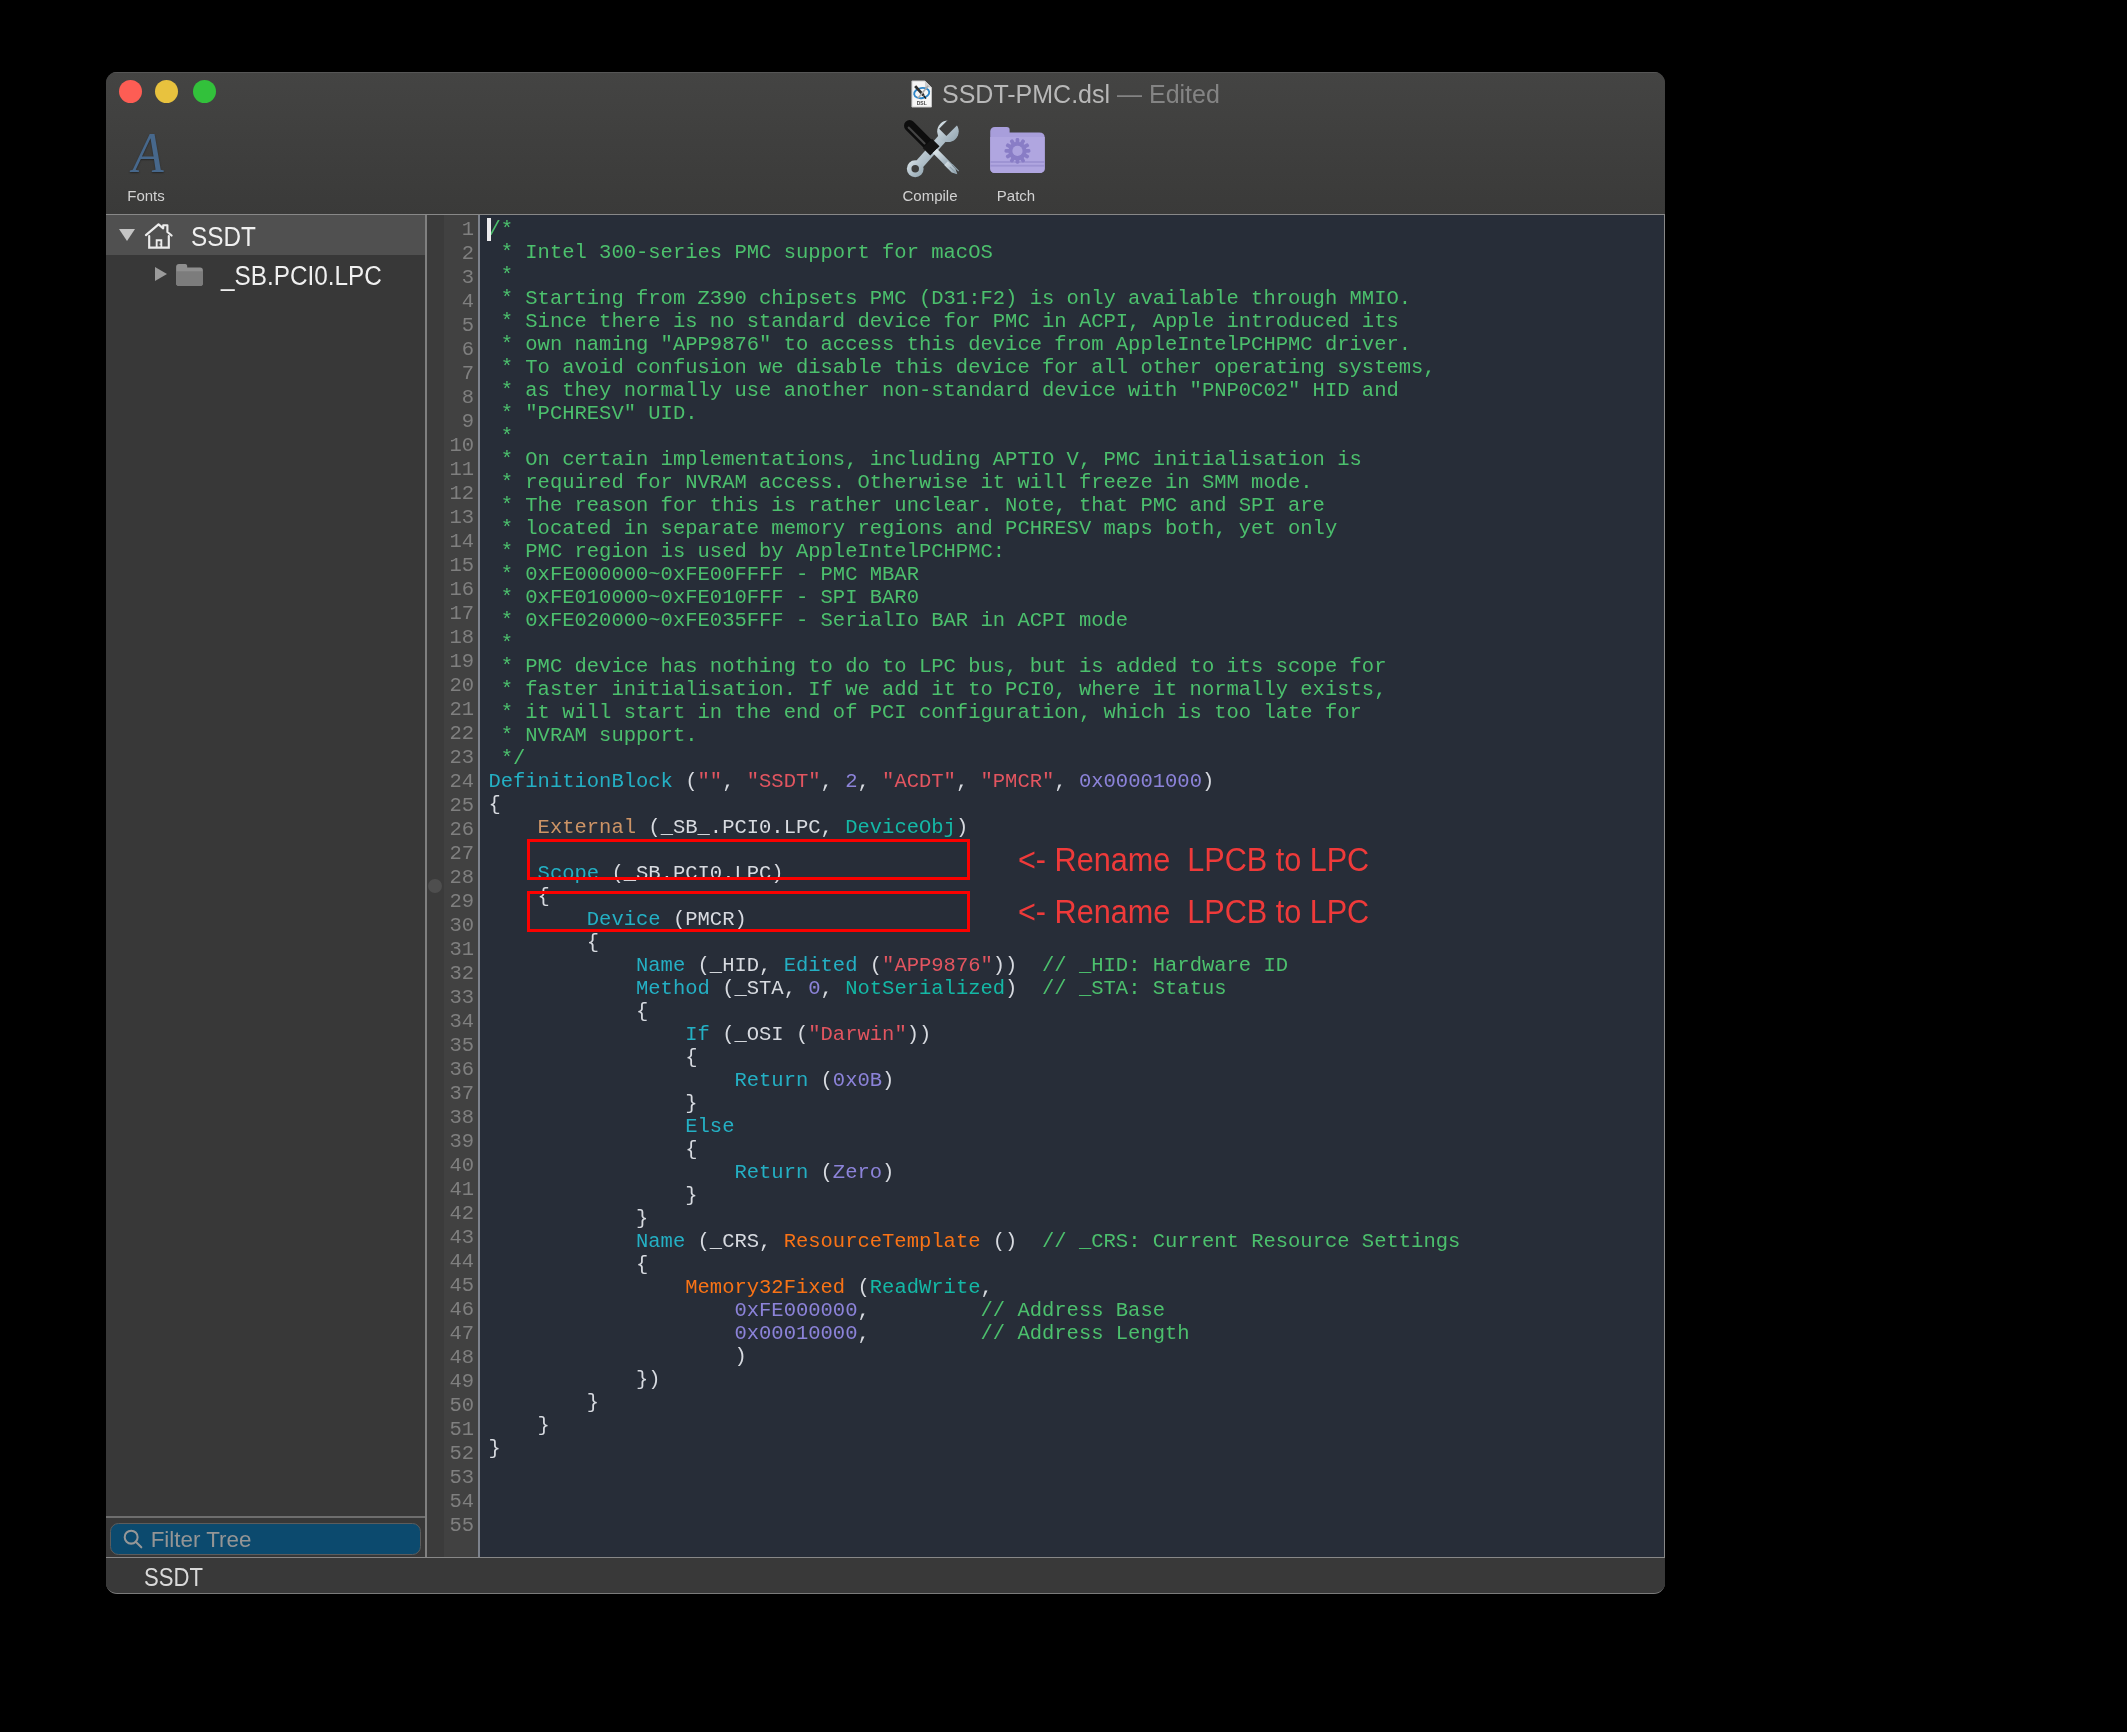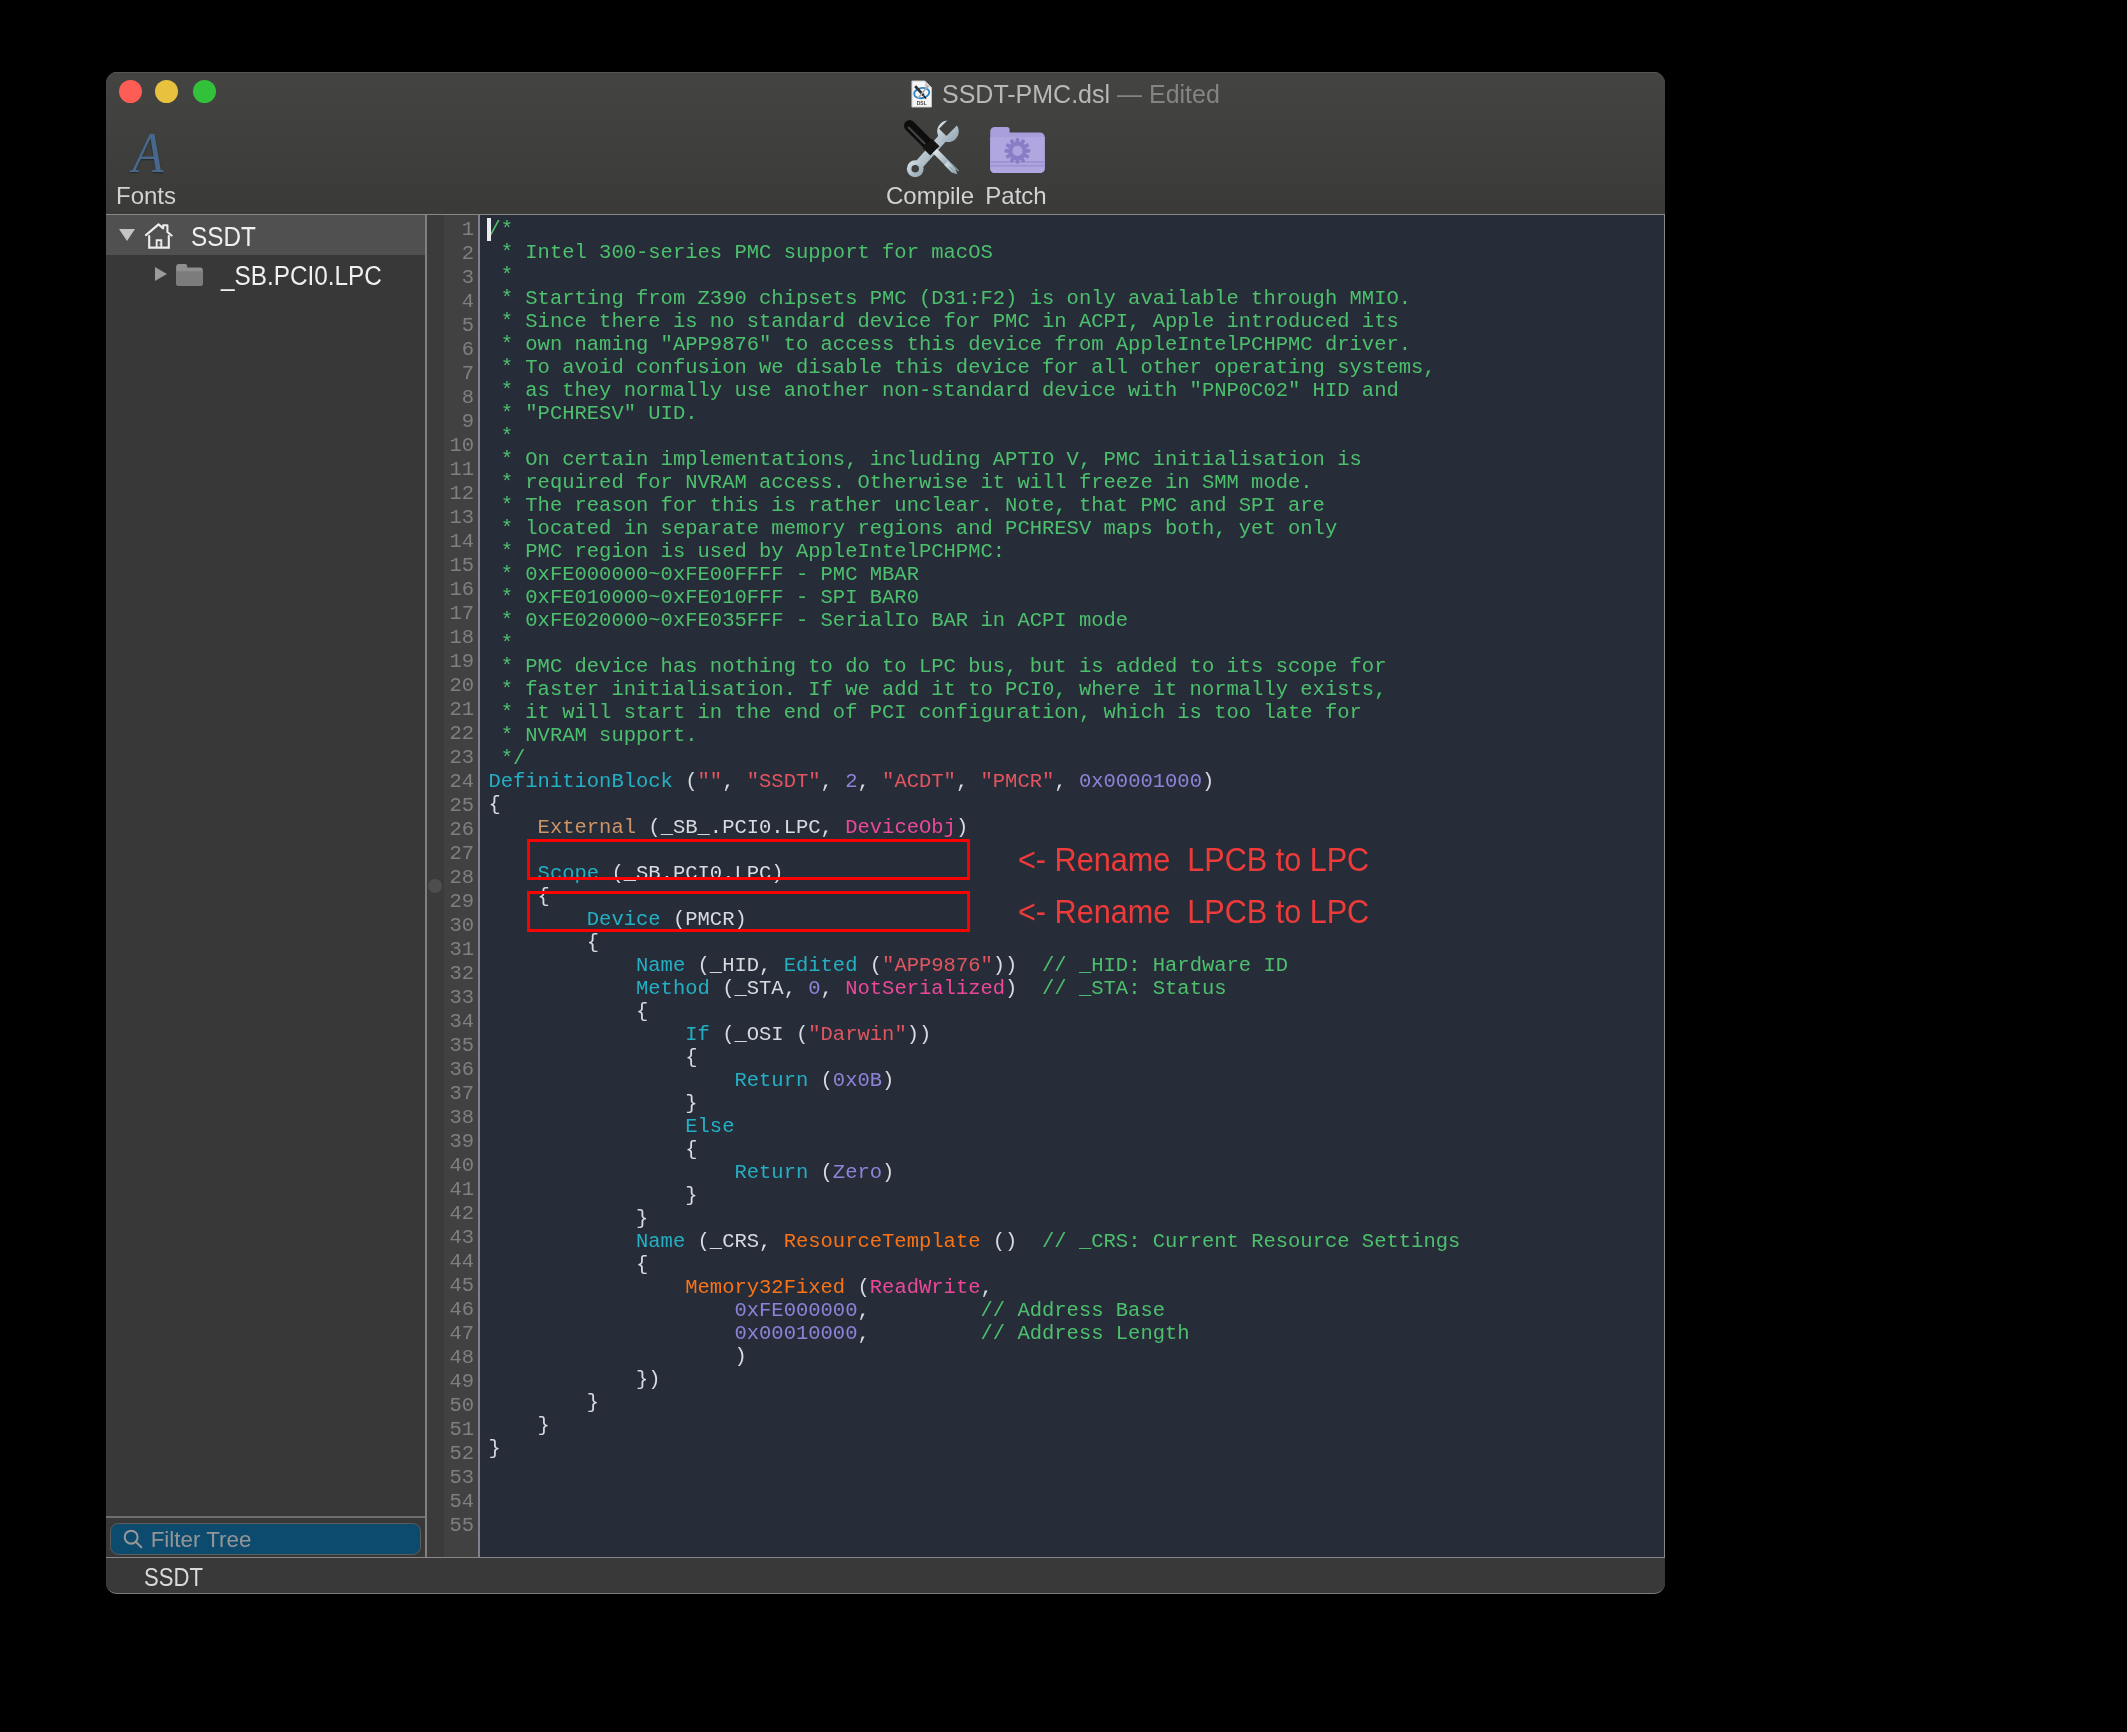--- a/index.html
+++ b/index.html
@@ -6,36 +6,36 @@
 *{box-sizing:border-box;}
 #win{position:absolute;left:106px;top:72px;width:1559px;height:1522px;border-radius:11.2px;background:#3c3c3c;overflow:hidden;font-family:"Liberation Sans",sans-serif;border-bottom:1.9px solid #7b7b7b;text-decoration:underline;}
 #chrome{position:absolute;left:0;top:0;right:0;height:142px;background:linear-gradient(#444443,#3a3a39);box-shadow:inset 0 0.9px 0 #565656;}
 .tl{position:absolute;top:8.4px;width:23px;height:23px;border-radius:50%;}
 #tl1{left:13px;background:#fd5d54;}
 #tl2{left:49px;background:#e8c23e;}
 #tl3{left:87px;background:#32c13b;}
 #titlegrp{position:absolute;left:805px;top:7.5px;height:30px;white-space:nowrap;}
 #title{position:absolute;left:31px;top:0.9px;font-size:25px;line-height:28px;color:#b8b8b8;}
 #title .dim{color:#848484;}
-.tblabel{position:absolute;top:114px;width:168px;text-align:center;font-size:24px;line-height:20.5px;color:#d2d2d2;}
+.tblabel{position:absolute;top:114px;width:168px;text-align:center;font-size:15px;line-height:20.5px;color:#d2d2d2;}
 #fontsA{position:absolute;left:17px;top:54px;width:50px;text-align:center;font-family:"Liberation Serif",serif;font-style:italic;font-size:58px;line-height:54px;color:#47688c;transform:scaleX(0.88);text-shadow:0 0.9px 1.9px rgba(0,0,0,.4);}
 #content{position:absolute;left:0;top:142px;right:0;bottom:35px;background:#272d38;border-top:1.9px solid #888;border-right:1.9px solid #888;border-bottom:1.9px solid #888;}
 #sidebar{position:absolute;left:0;top:0;width:319px;height:100%;background:#383838;}
 #sdiv{position:absolute;left:319px;top:0;width:1.9px;height:100%;background:#808080;}
 #strip{position:absolute;left:321px;top:0;width:17.7px;height:100%;background:#3b3b3b;}
 #gutter{position:absolute;left:338px;top:0;width:34px;height:100%;background:#414141;}
 #gline{position:absolute;left:372px;top:0;width:1.9px;height:100%;background:#7d828c;}
 #gnums{position:absolute;left:338px;top:2.8px;width:30px;text-align:right;font-family:"Liberation Mono",monospace;font-size:20.5px;line-height:24px;color:#7f7f7f;white-space:pre;}
 #codewrap{position:absolute;left:374px;top:0;right:0;height:100%;background:#272d38;overflow:hidden;}
 #code{position:absolute;left:8.4px;top:2.8px;margin:0;font-family:"Liberation Mono",monospace;font-size:20.5px;line-height:23px;white-space:pre;color:#d7dae0;}
 .c{color:#4cc06d;}
 .k{color:#24b0c4;}
 .s{color:#e25560;}
 .n{color:#8c83d9;}
-.m{color:#ec4899;}
+.m{color:#14b8a6;}
 .o{color:#cd9466;}
 .g{color:#f97316;}
 #cursor{position:absolute;left:381px;top:2.8px;width:3.7px;height:23px;background:#ececee;}
 #bpdot{position:absolute;left:322px;top:664px;width:14px;height:14px;border-radius:50%;background:#4e4e4e;}
 .redbox{position:absolute;left:421px;width:443px;height:41px;border:3.7px solid #fb0100;}
 #rb1{top:624px;}
 #rb2{top:676px;}
 .redtxt{position:absolute;left:912px;height:34px;font-size:34px;line-height:34px;color:#ef3a3a;white-space:pre;transform:scaleX(0.9);transform-origin:0 50%;}
 #rt1{top:627px;}
 #rt2{top:679px;}

